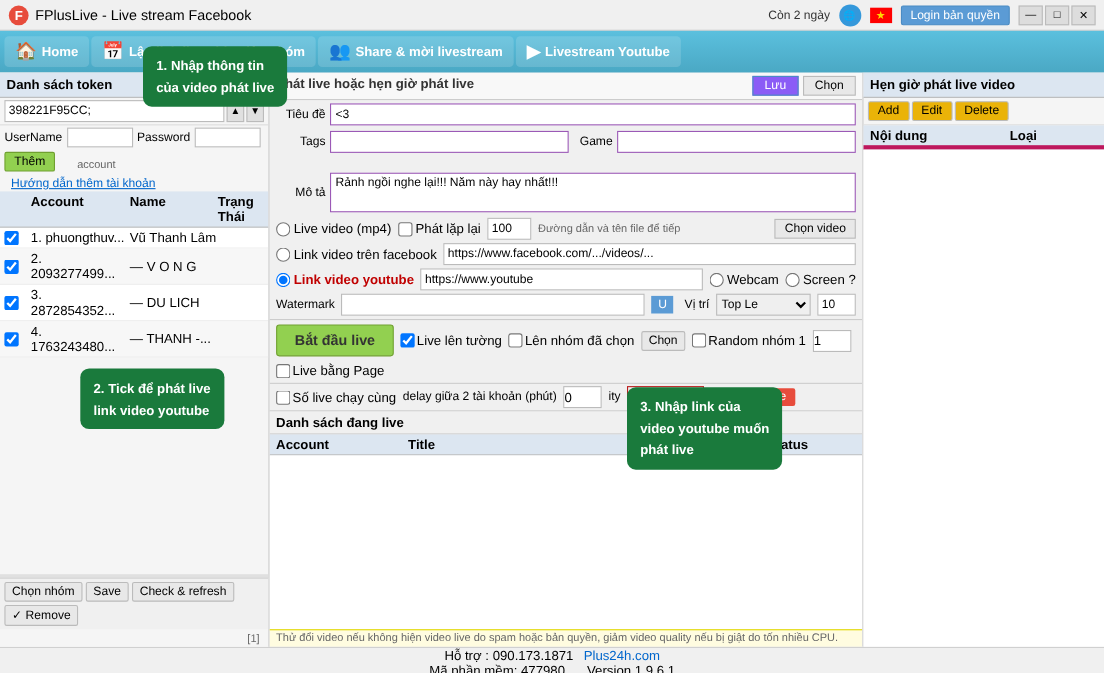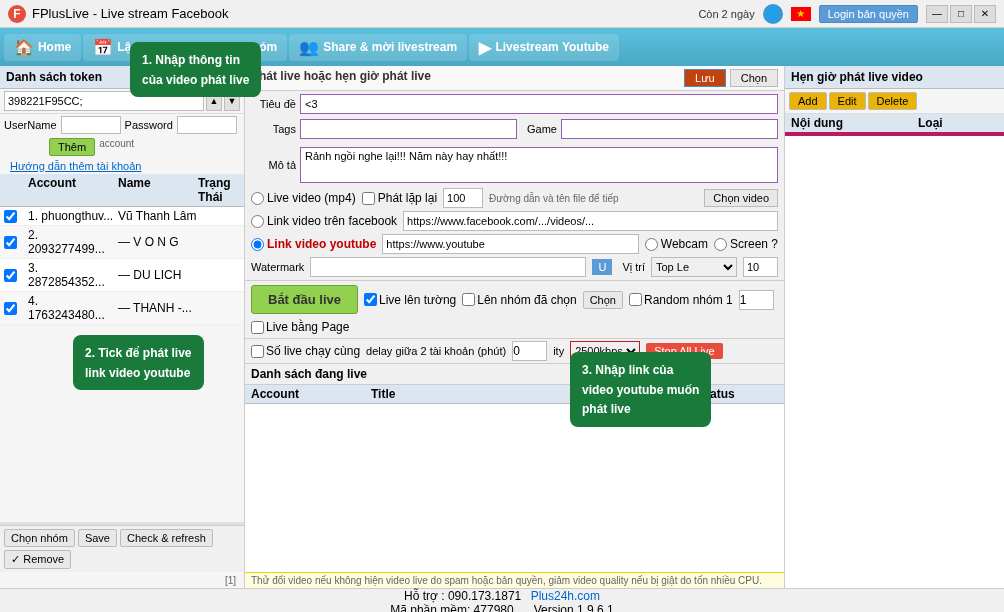--- a/index.html
+++ b/index.html
@@ -137,21 +137,21 @@
     }
     .bottom-btn {
       background: #e8e8e8; border: 1px solid #bbb; padding: 2px 6px; cursor: pointer; font-size: 11px; border-radius: 2px;
     }
     .section-title { font-weight: bold; font-size: 12px; margin-bottom: 4px; color: #333; }
     .form-row { display: flex; align-items: center; gap: 4px; margin-bottom: 3px; }
     .form-label { width: 45px; font-size: 11px; text-align: right; }
     .form-input {
       flex: 1; height: 20px; border: 1px solid #9b59b6; padding: 1px 4px; font-size: 11px;
     }
-    .btn-luu { background: #c2410c; color: white; border: 1px solid #4a8bc4; padding: 2px 10px; cursor: pointer; font-size: 11px; }
+    .btn-luu { background: #8b5cf6; color: white; border: 1px solid #4a8bc4; padding: 2px 10px; cursor: pointer; font-size: 11px; }
     .btn-chon { background: #e8e8e8; border: 1px solid #bbb; padding: 2px 10px; cursor: pointer; font-size: 11px; }
 
     .form-textarea {
       flex: 1; height: 36px; border: 1px solid #9b59b6; padding: 2px 4px; font-size: 11px; resize: none;
     }
 
     
     .video-options {
       padding: 3px 6px;
       display: flex;
@@ -329,21 +329,21 @@
         <button class="scroll-btn">▲</button>
         <button class="scroll-btn">▼</button>
       </div>
 
       <div class="add-account-row">
         <span class="username-label">UserName</span>
         <input class="username-input" type="text" style="">
         <span class="password-label">Password</span>
         <input class="password-input" type="password" style="">
       </div>
-      <div style="display:flex; align-items:flex-start; padding:2px 4px; gap:4px;margin-left:45px;">
+      <div style="display:flex; align-items:flex-end; padding:2px 4px; gap:20px;">
         <button class="them-btn">Thêm</button>
         <span style="font-size:10px; color:#666;">account</span>
       </div>
       <div style="padding:1px 4px;">
         <span class="guide-link">Hướng dẫn thêm tài khoản</span>
       </div>
 
       <div class="account-table-header">
         <span></span>
         <span>Account</span>
@@ -411,21 +411,21 @@
               <button class="btn-luu">Lưu</button>
               <button class="btn-chon">Chọn</button>
             </div>
           </div>
 
           <div class="form-row" style="padding:3px 6px; margin-bottom:0;">
             <span class="form-label">Tiêu đề</span>
             <input class="form-input" type="text" value="&lt;3" style="">
           </div>
 
-          <div class="form-row" style="padding:2px 6px; margin-bottom:4px;">
+          <div class="form-row" style="padding:2px 6px; margin-bottom:14px;">
             <span class="form-label">Tags</span>
             <input class="form-input" type="text" style="flex: 1 1 0%;">
             <span style="margin-left:6px; font-size:11px;">Game</span>
             <input class="form-input" type="text" style="width: 80px;">
           </div>
 
           <div class="form-row" style="padding:2px 6px; margin-bottom:0;">
             <span class="form-label">Mô tả</span>
             <textarea class="form-textarea" style="">Rảnh ngồi nghe lại!!! Năm này hay nhất!!!</textarea>
           </div>

